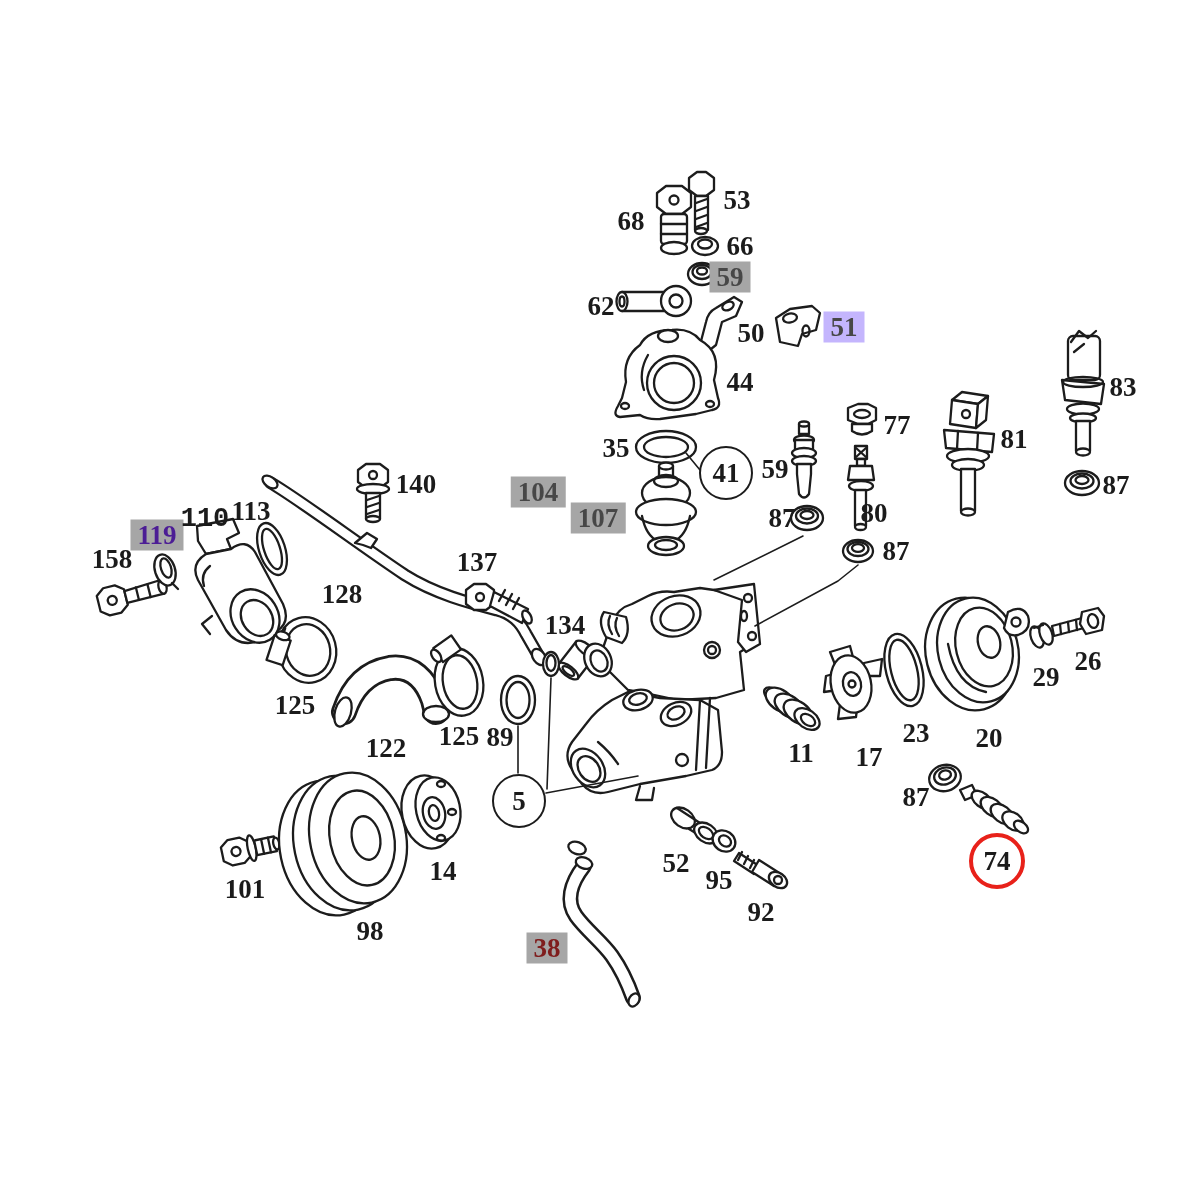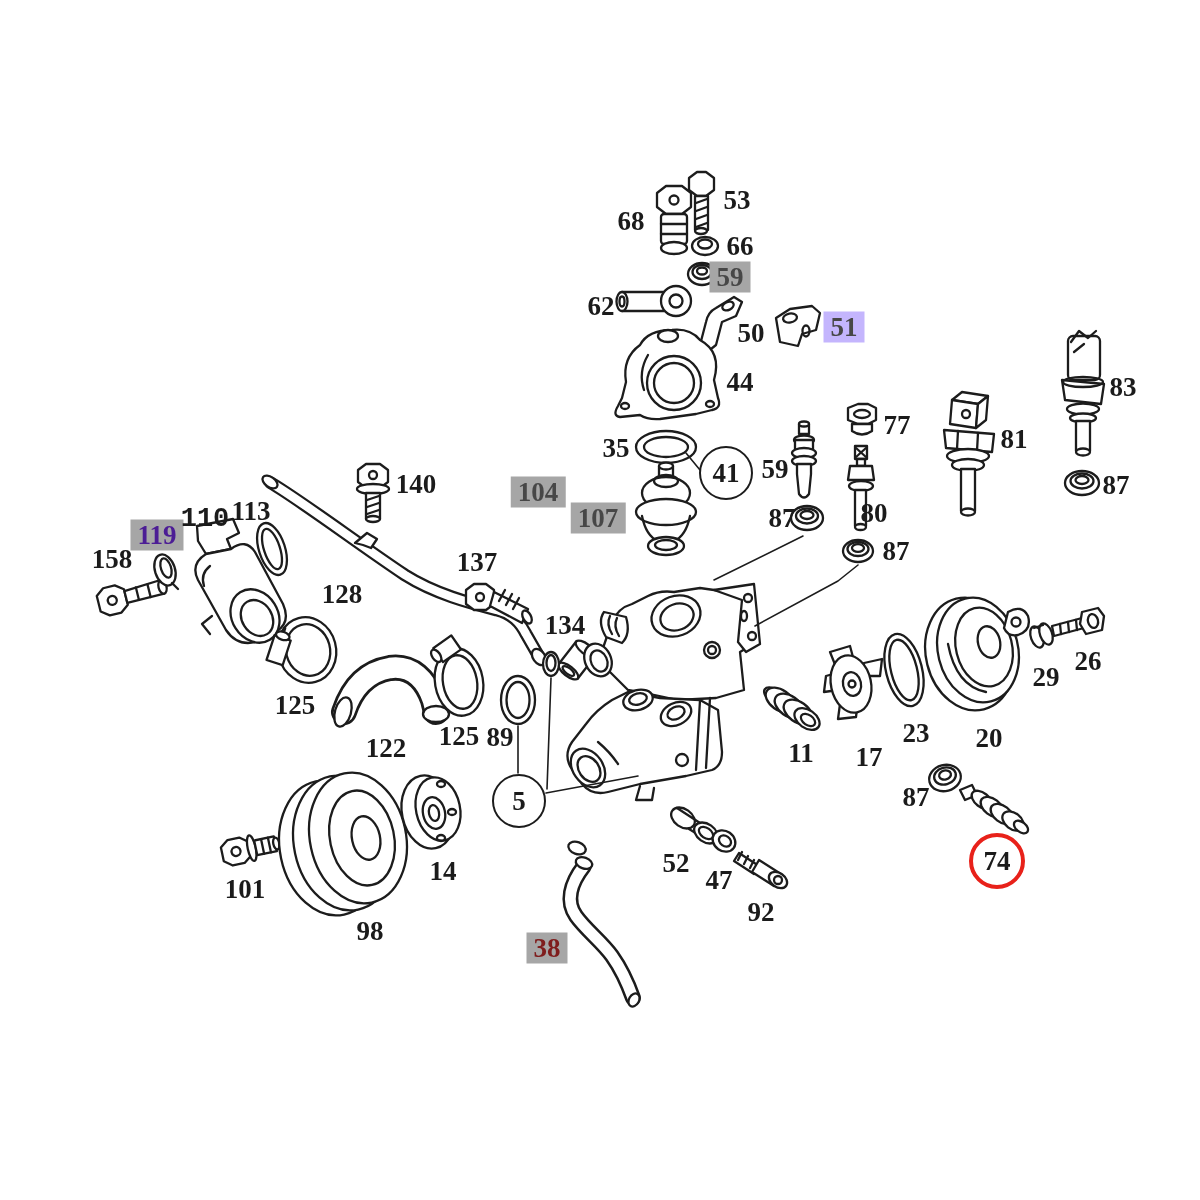--- a/index.html
+++ b/index.html
@@ -436,21 +436,21 @@
       <div class="label " style="left: 565px; top: 625px;">134</div>
       <div class="label " style="left: 295px; top: 705px;">125</div>
       <div class="label " style="left: 386px; top: 748px;">122</div>
       <div class="label " style="left: 459px; top: 736px;">125</div>
       <div class="label " style="left: 500px; top: 737px;">89</div>
       <div class="label circle" style="left: 519px; top: 801px;">5</div>
       <div class="label " style="left: 245px; top: 889px;">101</div>
       <div class="label " style="left: 370px; top: 931px;">98</div>
       <div class="label " style="left: 443px; top: 871px;">14</div>
       <div class="label " style="left: 676px; top: 863px;">52</div>
-      <div class="label " style="left: 719px; top: 880px;">47</div>
+      <div class="label " style="left: 719px; top: 880px;">95</div>
       <div class="label " style="left: 761px; top: 912px;">92</div>
       <div class="label box" style="left: 547px; top: 948px; background: rgb(166, 166, 166); color: #7f1d1d;">38</div>
       <div class="label " style="left: 801px; top: 753px;">11</div>
       <div class="label " style="left: 869px; top: 757px;">17</div>
       <div class="label " style="left: 916px; top: 733px;">23</div>
       <div class="label " style="left: 989px; top: 738px;">20</div>
       <div class="label " style="left: 1046px; top: 677px;">29</div>
       <div class="label " style="left: 1088px; top: 661px;">26</div>
       <div class="label " style="left: 916px; top: 797px;">87</div>
       <div class="label circle-red" style="left: 997px; top: 861px; border-color: rgb(232, 33, 26);">74</div>

